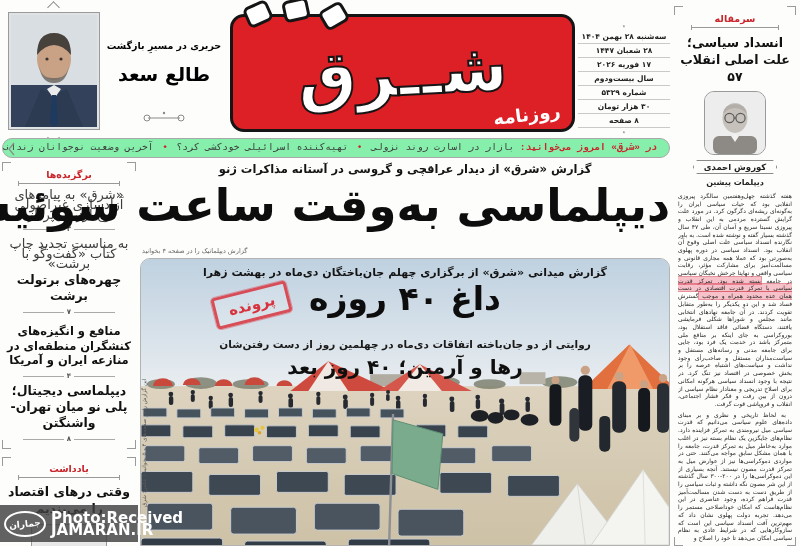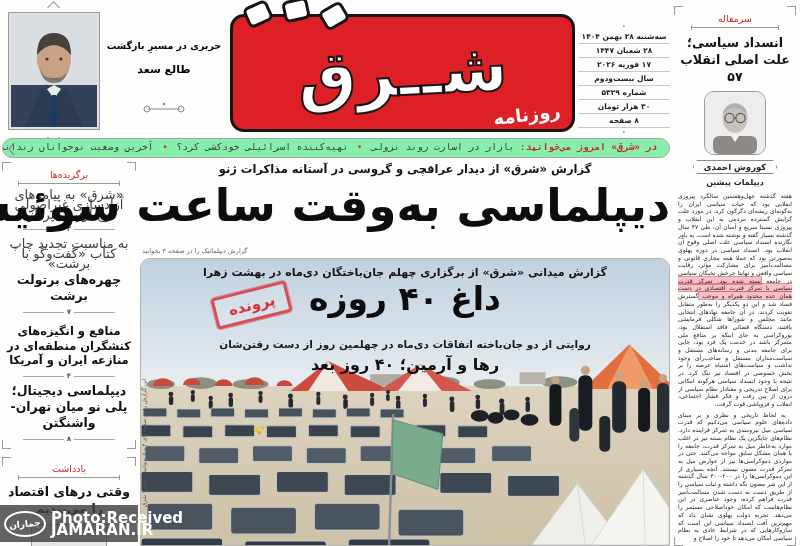--- a/index.html
+++ b/index.html
@@ -9,21 +9,21 @@
 
   
   .hariri-photo{position:absolute;left:8px;top:12px;width:92px;height:118px;
     border:1px solid #9a9a9a;background:#dfe3e6;padding:2px;}
   .hariri-photo svg{width:100%;height:100%;display:block;}
   .caret{position:absolute;width:9px;height:9px;border-left:1px solid #8a8a8a;border-top:1px solid #8a8a8a;}
   .caret.up{left:49px;top:3px;transform:rotate(45deg);}
   .caret.dn{left:49px;top:133px;transform:rotate(225deg);}
   .hariri-text{position:absolute;left:100px;top:40px;width:128px;text-align:center;color:#000000;}
   .h-kicker{font-size:9.5px;font-weight:bold;}
-  .h-title{font-size:11px;font-weight:bold;margin-top:12px;}
+  .h-title{font-size:19px;font-weight:bold;margin-top:12px;}
   .h-div{margin-top:22px;}
 
   
   .logo{position:absolute;left:230px;top:14px;width:345px;height:118px;background:#dd1f26;
     border:3px solid #151515;border-radius:14px;}
   .logo .dot{position:absolute;width:26px;height:22px;background:#fff;border:3px solid #151515;
     border-radius:6px;top:-14px;}
   .logo .d1{left:12px;transform:rotate(-24deg);}
   .logo .d2{left:50px;transform:rotate(-12deg);top:-18px;}
   .logo .d3{left:88px;transform:rotate(-30deg);top:-12px;}
@@ -50,21 +50,21 @@
 
   
   .cbox{background-image:
     linear-gradient(#9a9a9a,#9a9a9a),linear-gradient(#9a9a9a,#9a9a9a),
     linear-gradient(#9a9a9a,#9a9a9a),linear-gradient(#9a9a9a,#9a9a9a),
     linear-gradient(#9a9a9a,#9a9a9a),linear-gradient(#9a9a9a,#9a9a9a),
     linear-gradient(#9a9a9a,#9a9a9a),linear-gradient(#9a9a9a,#9a9a9a);
     background-repeat:no-repeat;
     background-size:9px 1px,1px 9px,9px 1px,1px 9px,9px 1px,1px 9px,9px 1px,1px 9px;
     background-position:left top,left top,right top,right top,left bottom,left bottom,right bottom,right bottom;}
-  .boxtitle{color:#c9252b;font-weight:normal;font-size:9.5px;text-align:center;letter-spacing:1px;}
+  .boxtitle{color:#c9252b;font-weight:bold;font-size:9.5px;text-align:center;letter-spacing:1px;}
   .trule{position:relative;height:1px;background:#999;margin:3px 14px 6px;}
   .trule::before,.trule::after{content:"";position:absolute;top:-2px;width:1px;height:5px;background:#999;}
   .trule::before{right:-1px;}.trule::after{left:-1px;}
 
   
   .rail{position:absolute;left:2px;top:162px;width:134px;}
   .hl-box{padding:7px 3px 4px;min-height:256px;}
   .hl-kicker{font-size:13px;color:#3d3d3d;text-align:center;line-height:10px;margin-top:6px;}
   .hl-title{font-weight:bold;color:#111;text-align:center;line-height:1.25;}
   .t15{font-size:14.5px;margin-top:3px;}
@@ -94,21 +94,21 @@
   .lead-note{position:absolute;left:142px;top:247px;width:170px;font-size:6.5px;color:#666;
     text-align:left;direction:rtl;}
 
   
   .photo-card{position:absolute;left:140px;top:258px;width:530px;height:288px;
     border:1px solid #b3b3b3;border-radius:10px 10px 0 0;overflow:hidden;background:#e5e5e5;}
   .scene{position:absolute;inset:0;width:100%;height:100%;}
   .ph-kicker{position:absolute;top:7px;width:100%;text-align:center;font-size:11px;font-weight:bold;color:#141414;}
   .ph-title{position:absolute;top:20px;width:100%;text-align:center;font-size:33px;font-weight:bold;color:#0d0d0d;}
   .ph-sub1{position:absolute;top:79px;width:100%;text-align:center;font-size:10.5px;font-weight:bold;color:#1a1a1a;}
-  .ph-sub2{position:absolute;top:96px;width:100%;text-align:center;font-size:16px;font-weight:bold;color:#0f0f0f;}
+  .ph-sub2{position:absolute;top:96px;width:100%;text-align:center;font-size:20px;font-weight:bold;color:#0f0f0f;}
   .stamp{position:absolute;left:72px;top:30px;transform:rotate(-14deg);color:#d8333c;
     border:3px solid rgba(216,51,60,.85);border-radius:4px;padding:4px 12px;font-size:15px;
     font-weight:bold;background:rgba(255,255,255,.15);box-shadow:0 0 0 1px rgba(216,51,60,.4);}
   .side-caption{position:absolute;left:0px;top:120px;height:160px;writing-mode:vertical-rl;
     transform:rotate(180deg);font-size:5.5px;color:#5c5c5c;letter-spacing:.3px;}
 
   
   .editorial{position:absolute;left:674px;top:6px;width:122px;height:540px;padding:7px 4px 0;overflow:hidden;}
   .ed-head{font-size:12.5px;font-weight:bold;color:#111;text-align:center;line-height:17px;margin-top:3px;}
   .ed-photo{width:62px;height:64px;margin:6px auto 0;border:1px solid #9a9a9a;border-radius:10px;

